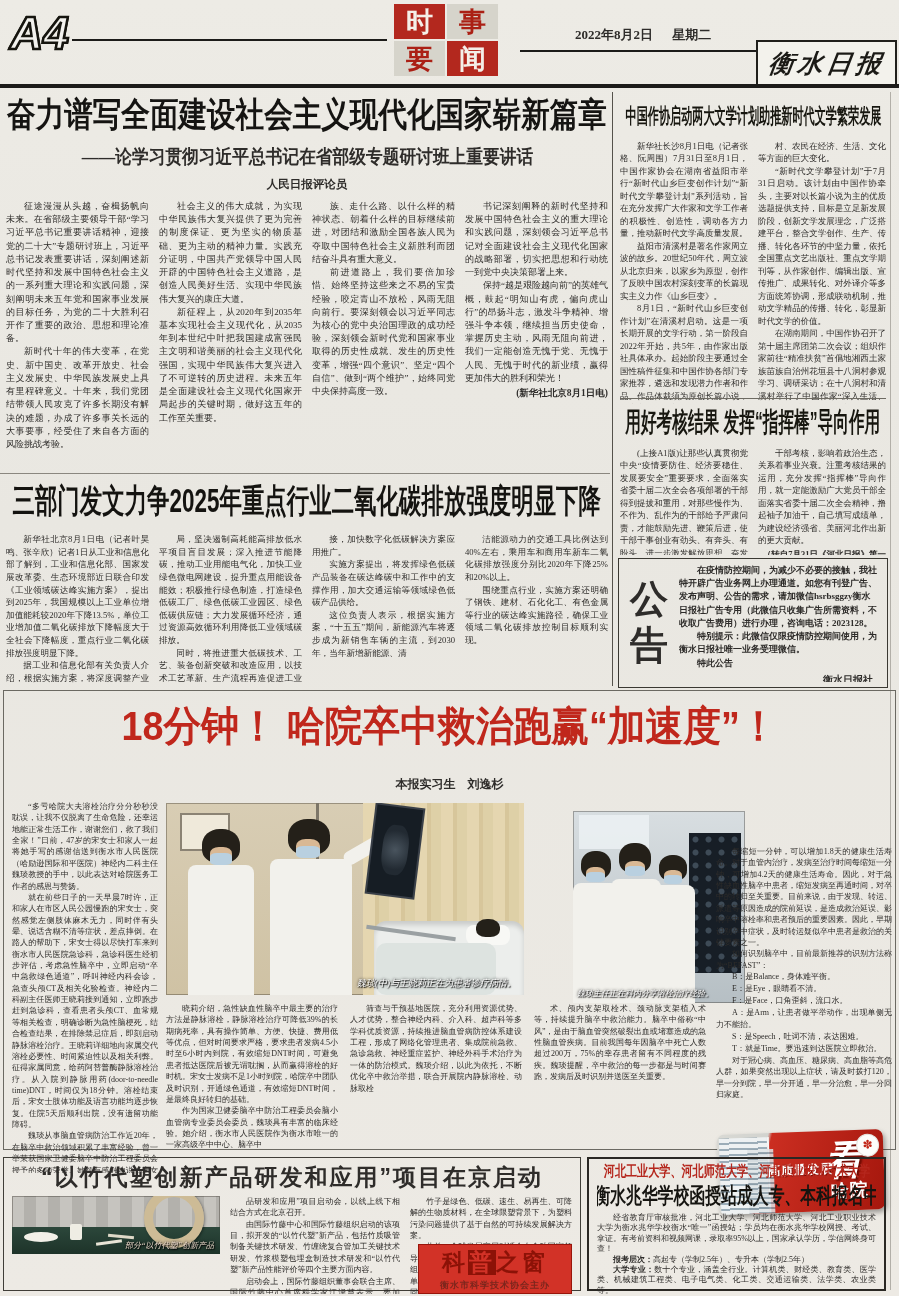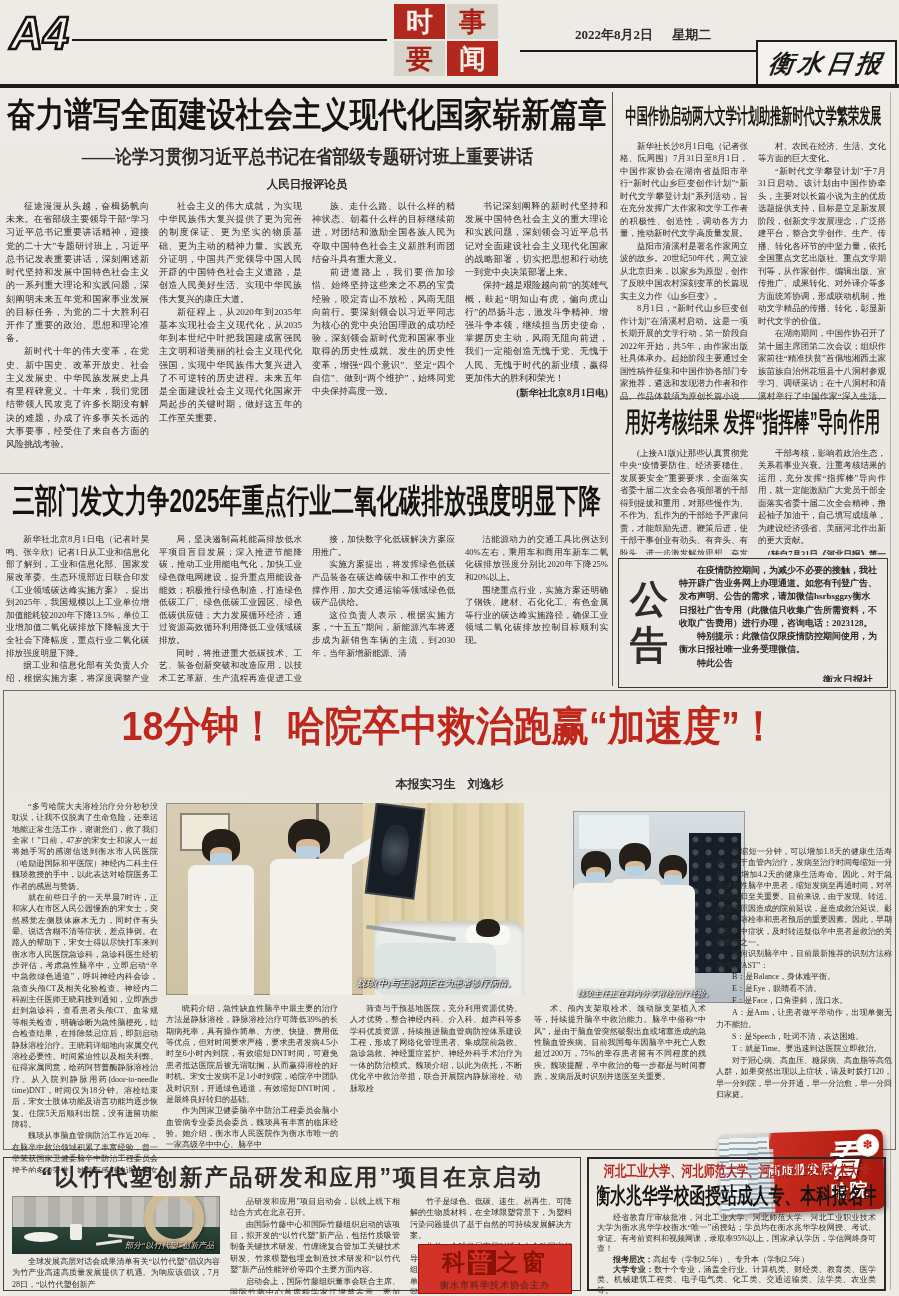--- a/index.html
+++ b/index.html
@@ -317,23 +317,20 @@
         <div class="photo" style="position:relative;width:208px;height:58px;background:repeating-linear-gradient(90deg,#c6c4bf 0 12px,#b3b1ac 12px 24px);">
           <div class="abs" style="left:0;bottom:0;width:100%;height:46%;background:linear-gradient(180deg,#2c473b,#1d3329);"></div>
           <div class="abs" style="left:12px;bottom:12px;width:34px;height:10px;background:#f2f0e8;border-radius:50%;"></div>
           <div class="abs" style="left:58px;bottom:14px;width:12px;height:16px;background:#efede4;border-radius:2px;"></div>
           <div class="abs" style="left:84px;bottom:10px;width:26px;height:3px;background:#e8e4d6;transform:rotate(-8deg);"></div>
           <div class="abs" style="left:96px;bottom:16px;width:26px;height:3px;background:#ded9c8;transform:rotate(6deg);"></div>
           <div class="abs" style="right:16px;bottom:6px;width:42px;height:42px;border-radius:50%;border:9px solid #cdb astre;"></div>
           <div class="abs" style="right:16px;bottom:6px;width:42px;height:42px;border-radius:50%;border:9px solid #cdbb96;box-shadow:1px 1px 3px rgba(0,0,0,.4);"></div>
           <div class="caption" style="right:6px;bottom:3px;color:#e9d8c9;font-size:8px;">部分“以竹代塑”创新产品</div>
         </div>
-        <div class="ftext" style="height:38px;margin-top:2px;">
-            <p>全球发展高层对话会成果清单有关“以竹代塑”倡议内容为竹产业高速高质量发展提供了机遇。为响应该倡议，7月28日，“以竹代塑创新产</p>
-          </div>
       </div>
       <div class="ftext" style="width:170px;height:98px;">
           <p>品研发和应用”项目启动会，以线上线下相结合方式在北京召开。</p>
           <p>由国际竹藤中心和国际竹藤组织启动的该项目，拟开发的“以竹代塑”新产品，包括竹质吸管制备关键技术研发、竹缠绕复合管加工关键技术研发、竹浆模塑包埋盒制造技术研发和“以竹代塑”新产品性能评价等四个主要方面内容。</p>
           <p>启动会上，国际竹藤组织董事会联合主席、国际竹藤中心首席科学家江泽慧表示，要加大“以竹代塑”政策扶持和宣传力度，提高科技创新及研发水平，力争高标准、高质量完成项目各项任务，为减少塑料污染，应对气候变化作出积极贡献。</p>
         </div>
       <div class="ftext" style="flex:1;height:98px;">
         <div>
             <p>竹子是绿色、低碳、速生、易再生、可降解的生物质材料，在全球限塑背景下，为塑料污染问题提供了基于自然的可持续发展解决方案。</p>
             <p>此前，全球发展高层对话会在金砖国家领导人会晤期间举行并达成多项共识。国际竹藤组织提出的“以竹代塑”倡议被列入会议成果清单（第18项），并将由中国和国际竹藤组织共同发起，以减少塑料污染、应对气候变化，助力全球可持续发展。</p>

